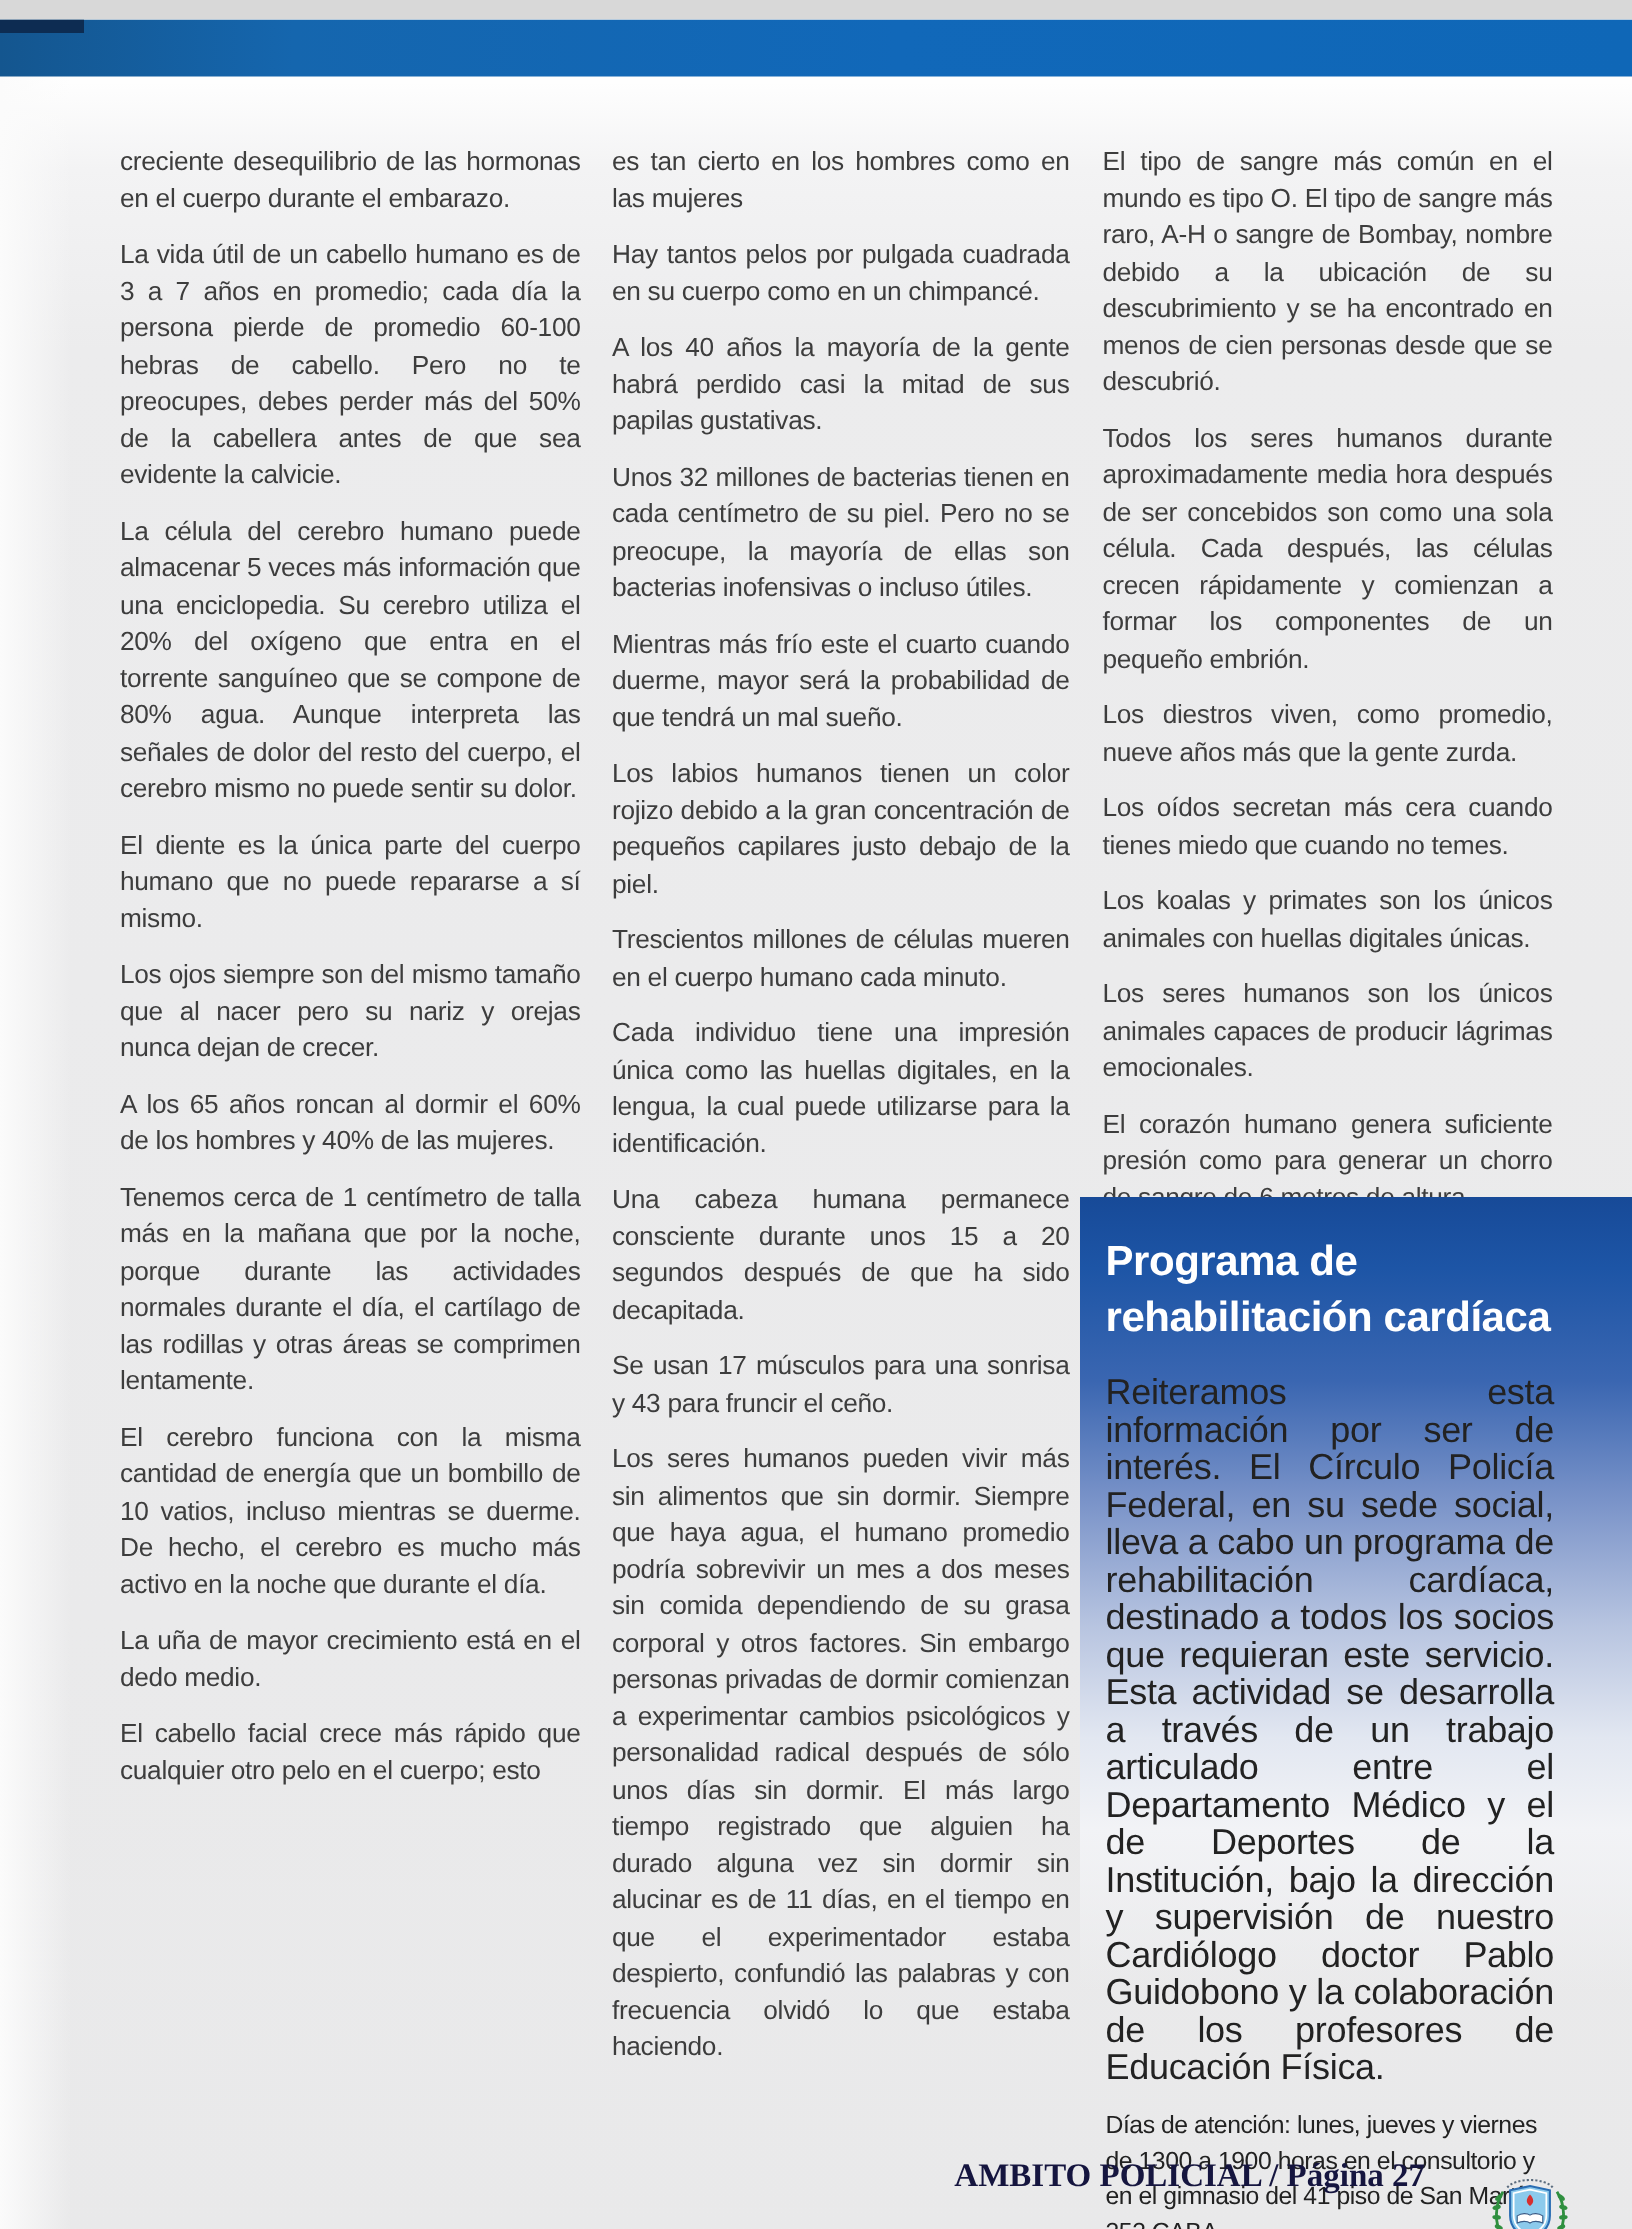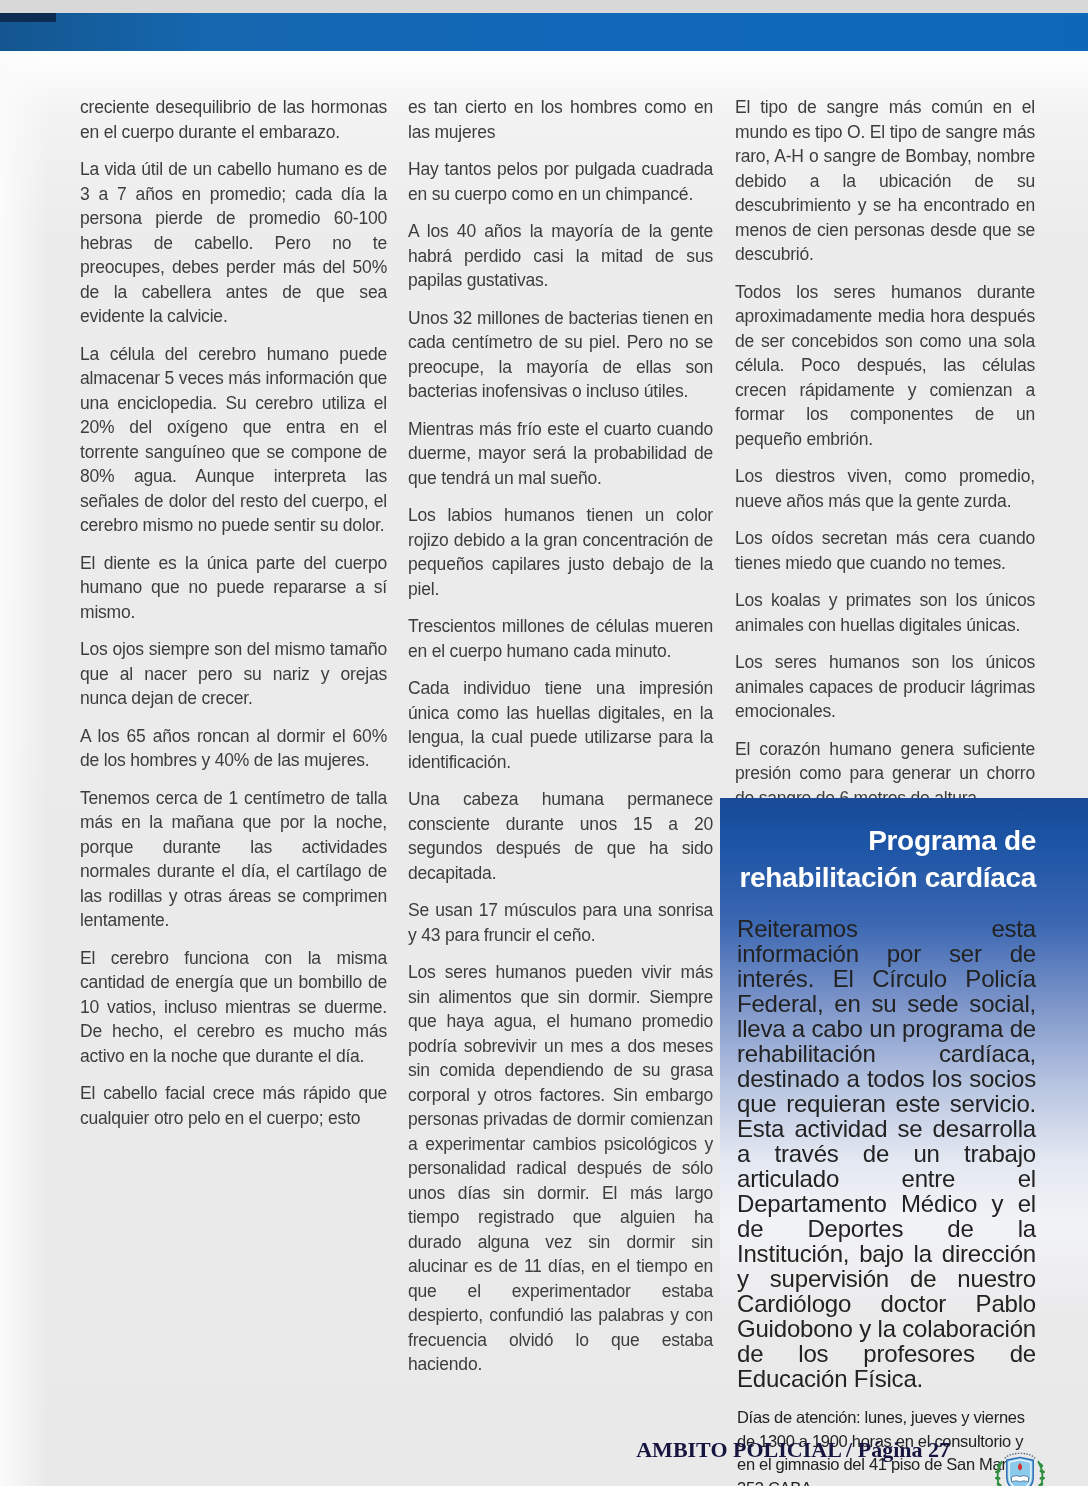--- a/index.html
+++ b/index.html
@@ -37,21 +37,20 @@
     position:absolute; left:720px; top:785px; width:368px; height:680px;
     background:linear-gradient(180deg,
       #174a98 0%, #1d55a6 7%, #3a66b1 18%, #7b94c9 30%,
       #b7c4e0 42%, #e2e7f1 53%, #f2f3f6 62%, rgba(242,243,246,0) 78%);
   }
   .program-box-inner { padding:24px 52px 0 17px; }
   .program-box-title {
     font-size:28px; line-height:37px; font-weight:bold;
     color:#ffffff; letter-spacing:-0.3px;
     margin:0 0 20px 0;
-    text-align:right;
   }
   .program-box-title span { display:block; }
   .program-box-body {
     margin:0 0 15px 0;
     font-size:24px; line-height:25px; letter-spacing:-0.2px;
     color:#222222; text-align:justify;
   }
   .program-box-schedule {
     margin:0 0 14px 0;
     font-size:16.5px; line-height:23.5px; letter-spacing:-0.3px;
@@ -85,40 +84,41 @@
 
   <div class="col col1">
     <p>creciente desequilibrio de las hormonas en el cuerpo durante el embarazo.</p>
     <p>La vida útil de un cabello humano es de 3 a 7 años en promedio; cada día la persona pierde de promedio 60-100 hebras de cabello. Pero no te preocupes, debes perder más del 50% de la cabellera antes de que sea evidente la calvicie.</p>
     <p>La célula del cerebro humano puede almacenar 5 veces más información que una enciclopedia. Su cerebro utiliza el 20% del oxígeno que entra en el torrente sanguíneo que se compone de 80% agua. Aunque interpreta las señales de dolor del resto del cuerpo, el cerebro mismo no puede sentir su dolor.</p>
     <p>El diente es la única parte del cuerpo humano que no puede repararse a sí mismo.</p>
     <p>Los ojos siempre son del mismo tamaño que al nacer pero su nariz y orejas nunca dejan de crecer.</p>
     <p>A los 65 años roncan al dormir el 60% de los hombres y 40% de las mujeres.</p>
     <p>Tenemos cerca de 1 centímetro de talla más en la mañana que por la noche, porque durante las actividades normales durante el día, el cartílago de las rodillas y otras áreas se comprimen lentamente.</p>
     <p>El cerebro funciona con la misma cantidad de energía que un bombillo de 10 vatios, incluso mientras se duerme. De hecho, el cerebro es mucho más activo en la noche que durante el día.</p>
+    <p>La uña de mayor crecimiento está en el dedo medio.</p>
     <p>El cabello facial crece más rápido que cualquier otro pelo en el cuerpo; esto</p>
   </div>
 
   <div class="col col2">
     <p>es tan cierto en los hombres como en las mujeres</p>
     <p>Hay tantos pelos por pulgada cuadrada en su cuerpo como en un chimpancé.</p>
     <p>A los 40 años la mayoría de la gente habrá perdido casi la mitad de sus papilas gustativas.</p>
     <p>Unos 32 millones de bacterias tienen en cada centímetro de su piel. Pero no se preocupe, la mayoría de ellas son bacterias inofensivas o incluso útiles.</p>
     <p>Mientras más frío este el cuarto cuando duerme, mayor será la probabilidad de que tendrá un mal sueño.</p>
     <p>Los labios humanos tienen un color rojizo debido a la gran concentración de pequeños capilares justo debajo de la piel.</p>
     <p>Trescientos millones de células mueren en el cuerpo humano cada minuto.</p>
     <p>Cada individuo tiene una impresión única como las huellas digitales, en la lengua, la cual puede utilizarse para la identificación.</p>
     <p>Una cabeza humana permanece consciente durante unos 15 a 20 segundos después de que ha sido decapitada.</p>
     <p>Se usan 17 músculos para una sonrisa y 43 para fruncir el ceño.</p>
     <p>Los seres humanos pueden vivir más sin alimentos que sin dormir. Siempre que haya agua, el humano promedio podría sobrevivir un mes a dos meses sin comida dependiendo de su grasa corporal y otros factores. Sin embargo personas privadas de dormir comienzan a experimentar cambios psicológicos y personalidad radical después de sólo unos días sin dormir. El más largo tiempo registrado que alguien ha durado alguna vez sin dormir sin alucinar es de 11 días, en el tiempo en que el experimentador estaba despierto, confundió las palabras y con frecuencia olvidó lo que estaba haciendo.</p>
   </div>
 
   <div class="col col3">
     <p>El tipo de sangre más común en el mundo es tipo O. El tipo de sangre más raro, A-H  o sangre de Bombay, nombre debido a la ubicación de su descubrimiento y se ha encontrado en menos de cien personas desde que se descubrió.</p>
-    <p>Todos los seres humanos durante aproximadamente media hora después de ser concebidos son como una sola célula. Poco después, las células crecen rápidamente y comienzan a formar los componentes de un pequeño embrión.</p>
+    <p>Todos los seres humanos durante aproximadamente media hora después de ser concebidos son como una sola célula. Cada después, las células crecen rápidamente y comienzan a formar los componentes de un pequeño embrión.</p>
     <p>Los diestros viven, como promedio, nueve años más que la gente zurda.</p>
     <p>Los oídos secretan más cera cuando tienes miedo que cuando no temes.</p>
     <p>Los koalas y primates son los únicos animales con huellas digitales únicas.</p>
     <p>Los seres humanos son los únicos animales capaces de producir lágrimas emocionales.</p>
     <p>El corazón humano genera suficiente presión como para generar un chorro de sangre de 6 metros de altura.</p>
   </div>
 
   <div class="program-box">
     <div class="program-box-inner">
       <h2 class="program-box-title">

